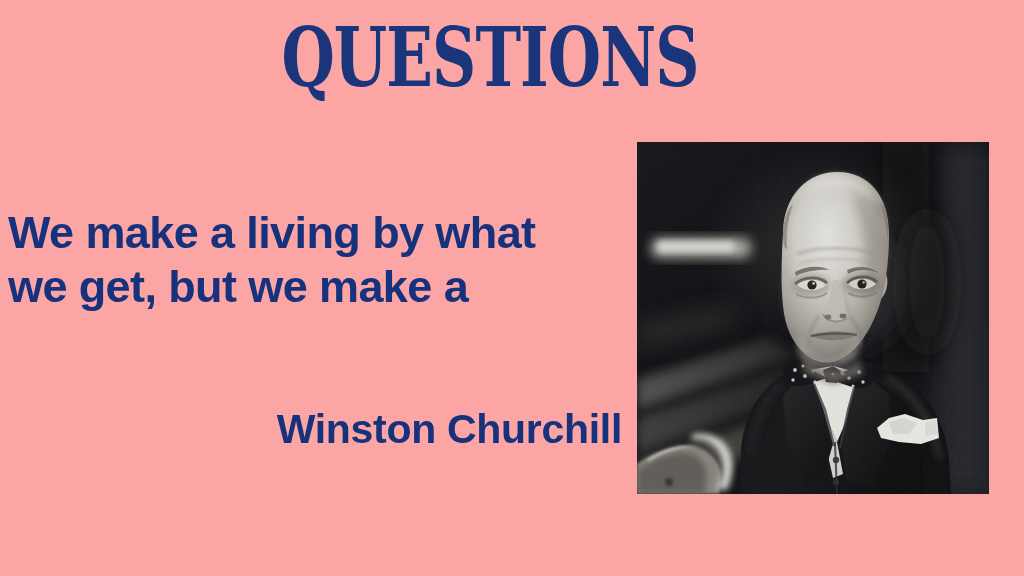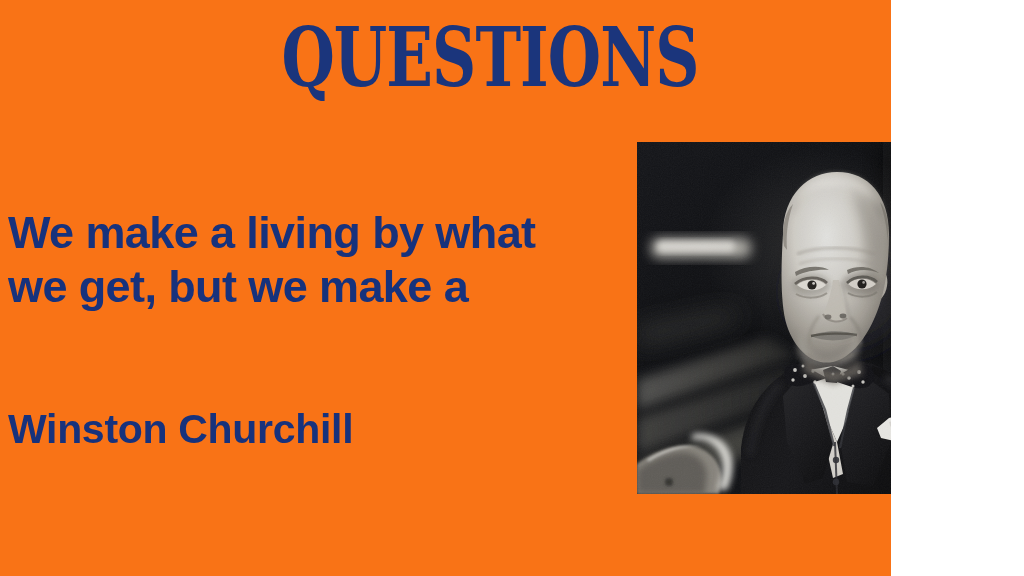--- a/index.html
+++ b/index.html
@@ -8,23 +8,23 @@
   }
   body {
     width: 1024px;
     height: 576px;
     overflow: hidden;
     font-family: "Liberation Sans", sans-serif;
   }
 
   #slide {
     position: relative;
-    width: 891px;
+    width: 1024px;
     height: 576px;
-    background: #f97316;
+    background: #fca5a5;
     overflow: hidden;
   }
 
   
   #slide-title {
     position: absolute;
     left: 0;
     top: 18px;
     width: 980px;
     text-align: center;
@@ -56,21 +56,21 @@
     line-height: 54px;
     letter-spacing: -0.6px;
     white-space: nowrap;
   }
 
   #attribution {
     position: absolute;
     left: 8px;
     top: 404px;
     width: 614px;
-    text-align: left;
+    text-align: right;
     color: #17327c;
     font-family: "Liberation Sans", sans-serif;
     font-weight: bold;
     font-size: 41px;
     line-height: 50px;
     letter-spacing: -0.3px;
     white-space: nowrap;
   }
 
   

